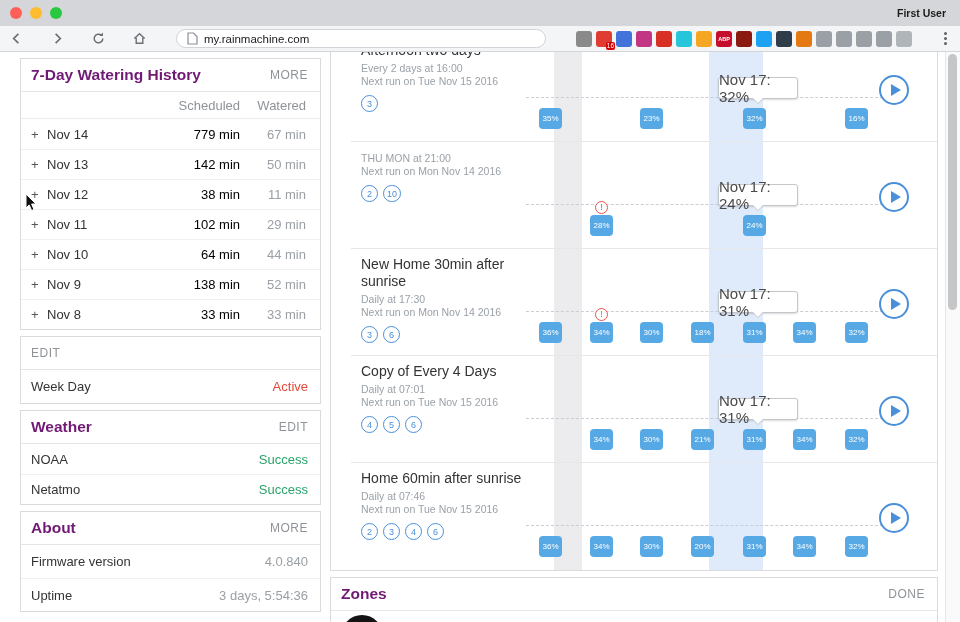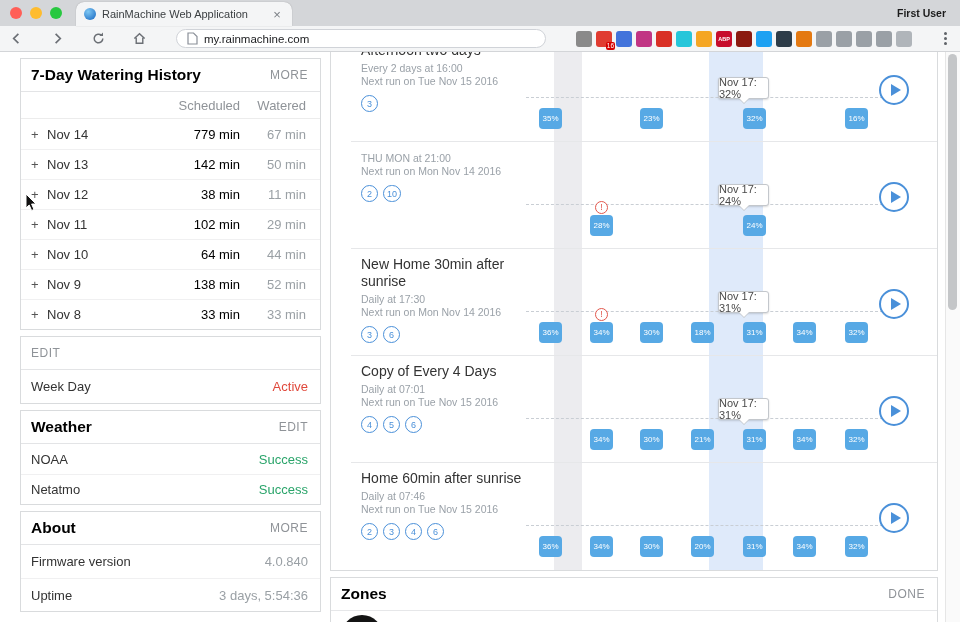--- a/index.html
+++ b/index.html
@@ -31,21 +31,21 @@
                padding:0 1px; border-radius:2px; }
   .abp-text { color:#fff; font-size:5.5px; font-weight:bold; }
   .menu-dots { width:18px; height:20px; display:flex; flex-direction:column; gap:2px; align-items:center; justify-content:center; }
   .menu-dots i { width:3px; height:3px; border-radius:50%; background:#5f6368; }
 
   
   .sidebar { position:absolute; left:20px; top:58px; width:301px; }
   .card { border:1px solid #d9dbdd; background:#fff; margin-bottom:6px; }
   .card-header { height:33px; display:flex; align-items:center; justify-content:space-between;
                  padding:0 12px 0 10px; border-bottom:1px solid #e3e4e6; }
-  .card-title { font-size:15.5px; font-weight:bold; color:#000000; }
+  .card-title { font-size:15.5px; font-weight:bold; color:#701a75; }
   .card-action { font-size:12px; color:#8f9398; letter-spacing:.5px; cursor:pointer; }
 
   .hist-cols { display:flex; align-items:center; height:27px; padding:0 14px 0 10px; font-size:13px; color:#8f9398;
                border-bottom:1px solid #ececec; }
   .hist-row { display:flex; align-items:center; height:30px; padding:0 14px 0 10px; font-size:13px; }
   .hist-row + .hist-row { border-top:1px solid #f0f0f1; }
   .expand { width:16px; color:#555; font-size:13px; }
   .hist-date { flex:1; color:#333; }
   .col-sched { width:88px; text-align:right; color:#000000; }
   .col-wat { width:66px; text-align:right; color:#9aa0a5; }
@@ -74,22 +74,22 @@
   .zbadge { min-width:17px; height:17px; padding:0 3px; border:1px solid #4a90d9; border-radius:9px; background:#fff;
             color:#4a90d9; font-size:9px; display:flex; align-items:center; justify-content:center; }
   .dash { position:absolute; left:175px; width:357px; top:62px; border-top:1px dashed #c9ced4; z-index:1; }
   .bar { position:absolute; top:73px; width:23px; height:21px; background:#57a9e5; border-radius:4px; z-index:2;
          color:#fff; font-size:8px; display:flex; align-items:center; justify-content:center; }
   .b1{left:188px}.b2{left:239px}.b3{left:289px}.b4{left:340px}.b5{left:392px}.b6{left:442px}.b7{left:494px}
   .warn { position:absolute; top:59px; width:13px; height:13px; border:1px solid #e2574c; border-radius:50%;
           background:#fff; color:#e2574c; font-size:9px; line-height:11px; text-align:center; z-index:3; }
   .warn::after { content:"!"; }
   .w2 { left:244px; }
-  .tooltip { position:absolute; left:367px; top:42px; width:51px; height:22px; background:#fff; border:1px solid #c3c7cc;
-             border-radius:3px; box-shadow:0 1px 2px rgba(0,0,0,.15); font-size:11px; color:#4a4a4a;
+  .tooltip { position:absolute; left:367px; top:42px; width:80px; height:22px; background:#fff; border:1px solid #c3c7cc;
+             border-radius:3px; box-shadow:0 1px 2px rgba(0,0,0,.15); font-size:15px; color:#4a4a4a;
              display:flex; align-items:center; justify-content:center; z-index:4; }
   .tooltip::before { content:""; position:absolute; bottom:-6px; left:50%; margin-left:-6px;
                      border-left:6px solid transparent; border-right:6px solid transparent; border-top:6px solid #c3c7cc; }
   .tooltip::after { content:""; position:absolute; bottom:-5px; left:50%; margin-left:-5px;
                     border-left:5px solid transparent; border-right:5px solid transparent; border-top:5px solid #fff; }
   .playbtn { position:absolute; right:28px; top:40px; width:30px; height:30px; border:2px solid #4a90d9; border-radius:50%;
              background:#fff; display:flex; align-items:center; justify-content:center; z-index:2; cursor:pointer; }
   .play-tri { display:block; width:0; height:0; border-left:10px solid #4a90d9;
               border-top:6px solid transparent; border-bottom:6px solid transparent; margin-left:3px; }
 
@@ -105,25 +105,20 @@
   .cursor { position:absolute; left:25px; top:193px; z-index:99; pointer-events:none; }
 </style>
 </head>
 <body>
 
 <div class="tabstrip">
   <div class="lights">
     <span class="light red"></span>
     <span class="light yellow"></span>
     <span class="light green"></span>
-  </div>
-  <div class="tab">
-    <span class="tab-favicon"></span>
-    <span class="tab-title">RainMachine Web Application</span>
-    <span class="tab-close"></span>
   </div>
   <span class="user-label">First User</span>
 </div>
 
 <div class="toolbar">
   <span class="nav-icon">
     <svg width="15" height="15" viewBox="0 0 16 16">
         <path d="M10 3 L5 8 L10 13" stroke="#6b6f75" stroke-width="1.8" fill="none"></path>
       </svg>
   </span>

